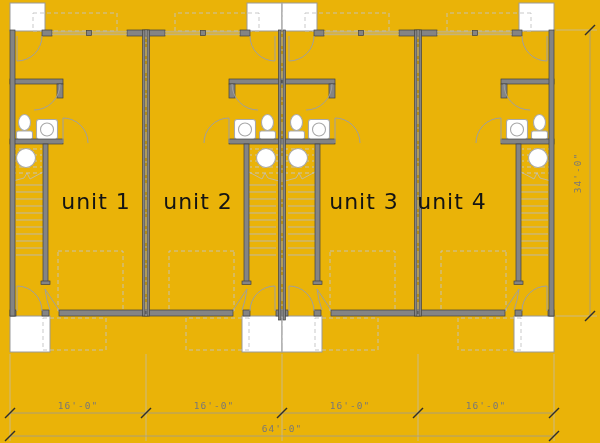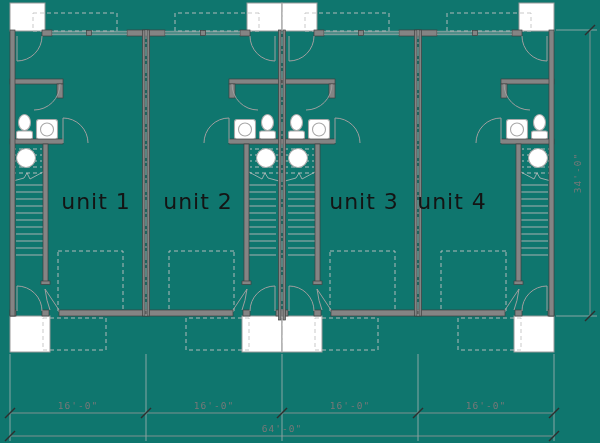--- a/index.html
+++ b/index.html
@@ -1,16 +1,16 @@
 <!DOCTYPE html>
 <html><head>
 <meta charset="utf-8">
 <style>
   html,body{margin:0;padding:0;background:#ffffff;}
-  .stage{width:600px;height:443px;position:relative;background:#0f766e;overflow:hidden;}
+  .stage{width:600px;height:443px;position:relative;background:#eab308;overflow:hidden;}
   svg{display:block;}
   
   .wall{fill:#848484;stroke:#404040;stroke-width:0.7;}
   .porch{fill:#ffffff;stroke:#9a9a9a;stroke-width:1;}
   .dashedbox{fill:none;stroke:#c3c3c3;stroke-width:0.9;stroke-dasharray:4 3;}
   .fix{fill:#ffffff;stroke:#a9a9a9;stroke-width:1.1;}
   .tread{stroke:#b9b9b9;stroke-width:0.9;}
   .shelf{stroke:#c6c6c6;stroke-width:0.9;stroke-dasharray:4 3;}
   .thin{fill:none;stroke:#bbbbbb;stroke-width:0.8;}
   .door{fill:none;stroke:#9f9f9f;stroke-width:1;}

